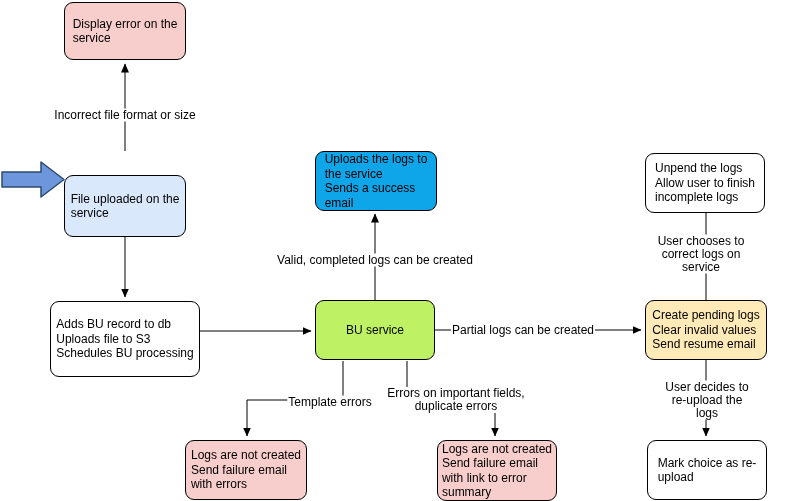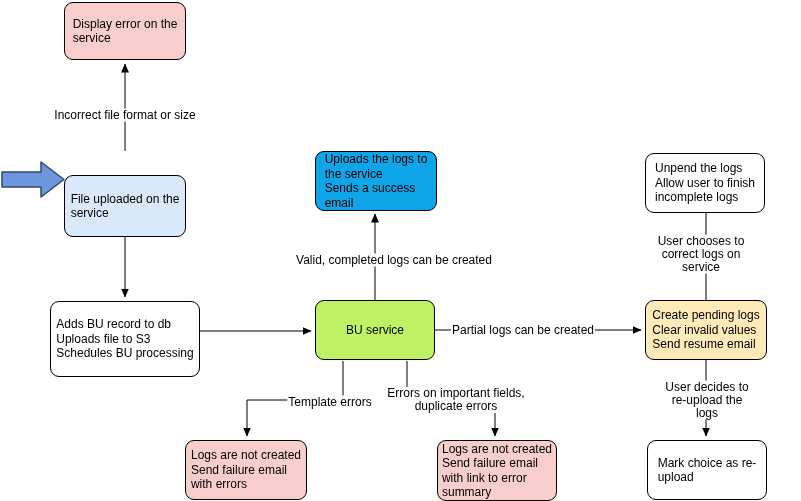--- a/index.html
+++ b/index.html
@@ -40,21 +40,21 @@
       <line x1="435" y1="330" x2="641" y2="330" marker-end="url(#arrow)"></line>
       <line x1="706" y1="300" x2="706" y2="203" marker-end="url(#arrow)"></line>
       <line x1="706" y1="360" x2="706" y2="436" marker-end="url(#arrow)"></line>
       <polyline points="343,361 343,400 247,400 247,436" marker-end="url(#arrow)"></polyline>
       <polyline points="407,361 407,396 495,396 495,436" marker-end="url(#arrow)"></polyline>
     </g>
     <polygon points="2,172 41,172 41,162 64,179.5 41,197 41,187 2,187" stroke="#2c4a6e" stroke-width="1.5" stroke-linejoin="round" fill="#6e96dc"></polygon>
   </svg>
 
   <div class="elabel" style="left:125px;top:115px;">Incorrect file format or size</div>
-  <div class="elabel" style="left:394px;top:260px;">Valid, completed logs can be created</div>
+  <div class="elabel" style="left:375px;top:260px;">Valid, completed logs can be created</div>
   <div class="elabel" style="left:523px;top:330px;">Partial logs can be created</div>
   <div class="elabel" style="left:701px;top:254px;">User chooses to correct logs on service</div>
   <div class="elabel" style="left:707px;top:400px;">User decides to re-upload the logs</div>
   <div class="elabel" style="left:330px;top:402px;">Template errors</div>
   <div class="elabel" style="left:456px;top:400px;">Errors on important fields,
 duplicate errors</div>
 
   <div class="node" style="left: 64px; top: 2px; width: 122px; height: 58px; background-color: rgb(248, 206, 204);">Display error on the
 service</div>
   <div class="node" style="left: 64px; top: 151px; width: 122px; height: 62px; background-color: rgb(218, 232, 252); margin-top: 24px;">File uploaded on the

